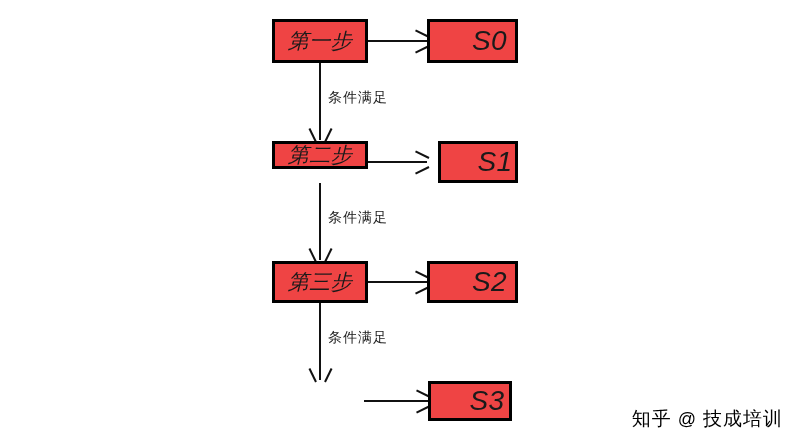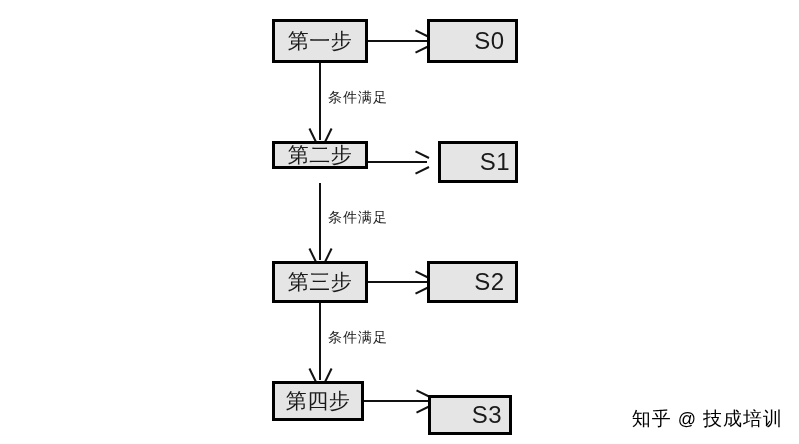--- a/index.html
+++ b/index.html
@@ -17,35 +17,36 @@
     position: relative;
     width: 799px;
     height: 444px;
     background: #ffffff;
   }
 
   
   .node {
     position: absolute;
     box-sizing: border-box;
-    background: #e5e5e5;
+    background: #ef4444;
     border: 3px solid #000000;
     display: flex;
     align-items: center;
     justify-content: center;
     color: #1a1a1a;
     letter-spacing: 0.5px;
     white-space: nowrap;
+    font-style: italic;
   }
   .step-node {
     font-size: 21px;
     font-family: "DejaVu Sans", "Liberation Sans", sans-serif;
   }
   .state-node {
-    font-size: 24px;
+    font-size: 28px;
     font-family: "Liberation Sans", "DejaVu Sans", sans-serif;
     padding-left: 34px;
   }
 
   
   .h-arrow {
     position: absolute;
     height: 2px;
   }
   .h-arrow .shaft {
@@ -207,30 +208,27 @@
   <div class="node state-node" style="left:427px; top:261px; width:91px; height:42px;">
     <span>S2</span>
   </div>
 
   <div class="v-arrow" style="left:319px; top:303px; height:77px;">
     <span class="shaft"></span>
     <span class="head"></span>
   </div>
   <div class="t-label" style="left:328px; top:329px;">条件满足</div>
 
-  <div class="node step-node" style="left:272px; top:381px; width:92px; height:40px;">
-    <span>第四步</span>
-  </div>
 
   <div class="h-arrow" style="left:364px; top:400px; width:64px;">
     <span class="shaft"></span>
     <span class="head"></span>
   </div>
 
-  <div class="node state-node" style="left:428px; top:381px; width:84px; height:40px;margin-top:14px;">
+  <div class="node state-node" style="left:428px; top:381px; width:84px; height:40px;">
     <span>S3</span>
   </div>
 
   <div id="watermark">
     <span>知乎</span>
     <span class="wm-at">@</span>
     <span>技成培训</span>
   </div>
 
 </div>

